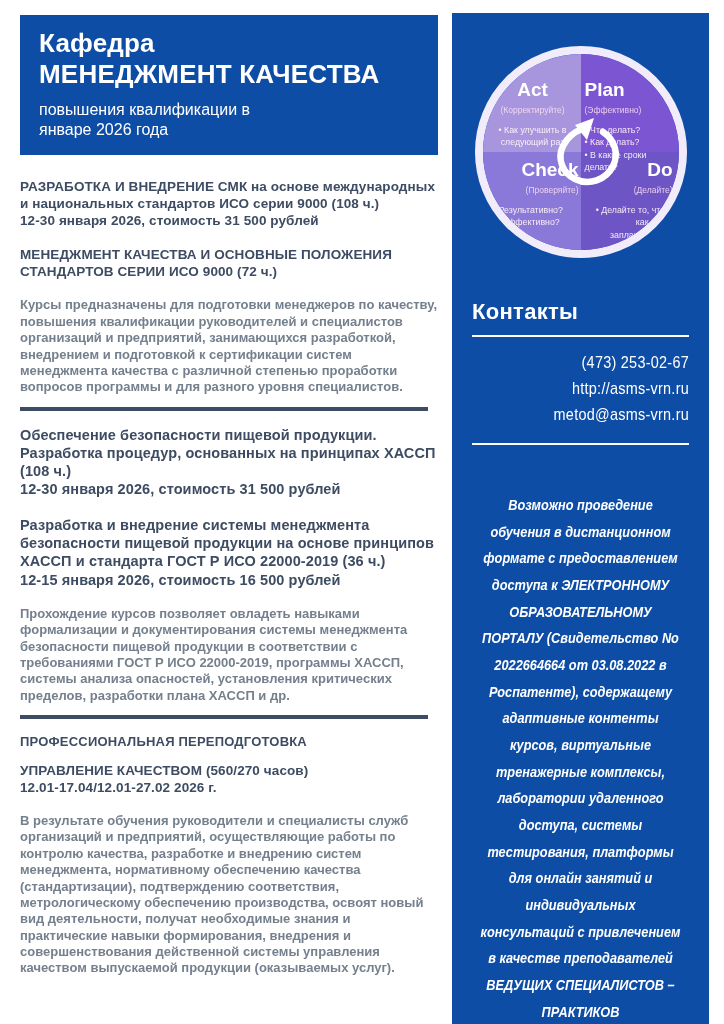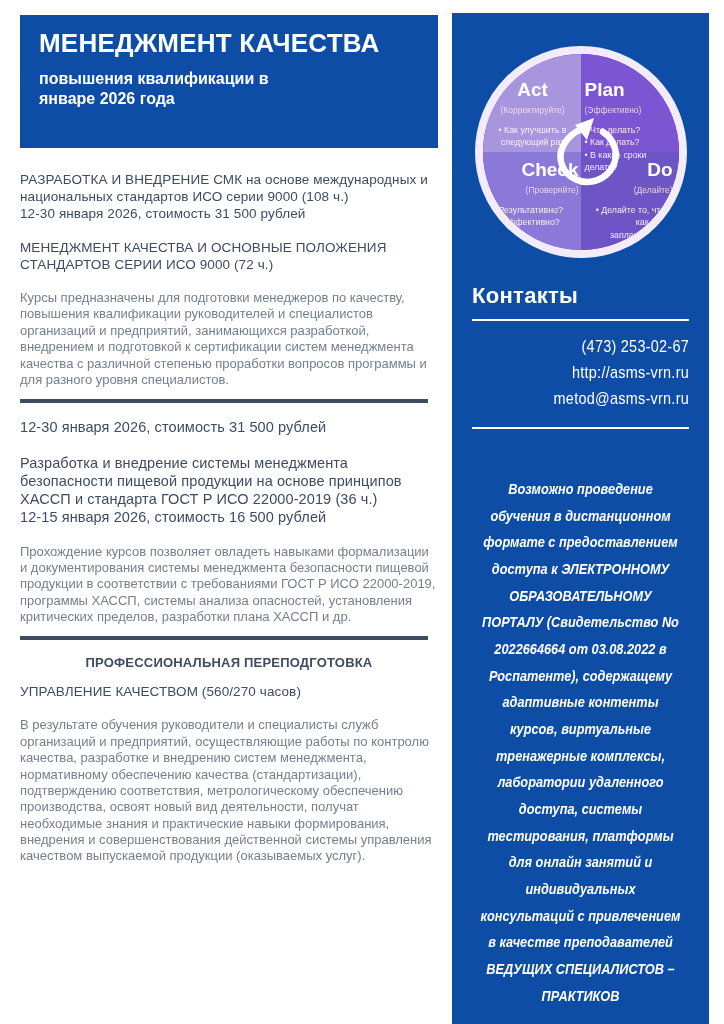--- a/index.html
+++ b/index.html
@@ -9,42 +9,42 @@
     font-family:"Liberation Sans", sans-serif;
     position:relative;
     overflow:hidden;
   }
 
   
   .left-col { position:absolute; left:20px; top:15px; width:418px; }
 
   .hero { background:#0D4DA5; color:#fff; padding:13px 18px 16px 19px; min-height:133px; }
   .hero-title { font-size:26px; font-weight:800; line-height:1.2; letter-spacing:.2px; }
-  .hero-sub { font-size:16px; font-weight:700; line-height:1.22; margin-top:10px; max-width:250px; }
+  .hero-sub { font-size:16px; font-weight:400; line-height:1.22; margin-top:10px; max-width:250px; }
 
   .content { padding-top:23px; }
   .course { margin-bottom:17px; }
   .course-title, .course-schedule {
-    color:#3D4C62; font-weight:400; font-size:13.5px; line-height:1.26; letter-spacing:.1px;
+    color:#3D4C62; font-weight:700; font-size:13.5px; line-height:1.26; letter-spacing:.1px;
   }
   .course--lg .course-title, .course--lg .course-schedule { font-size:14.5px; }
-  .note { color:#75808E; font-size:13px; line-height:1.26; margin:15px 0 11px; }
+  .note { color:#75808E; font-size:13px; line-height:1.26; margin:15px 0 11px;font-weight:bold; }
   .divider { border:none; border-top:4px solid #3D4C62; margin:11px 10px 15px 0; }
-  .sub-heading { color:#3D4C62; font-weight:700; font-size:13px; letter-spacing:.2px; margin:0 0 13px;text-align:center; }
+  .sub-heading { color:#3D4C62; font-weight:700; font-size:13px; letter-spacing:.2px; margin:0 0 13px; }
 
   
   .right-col {
     position:absolute; left:452px; top:13px; width:257px; height:1011px;
     background:#0D4DA5; color:#fff;
   }
 
   .pdca-wrap { margin:33px auto 0; width:212px; height:212px; position:relative; }
   .pdca-circle {
     width:212px; height:212px; border-radius:50%;
-    border:8px solid #F2ECFA; overflow:hidden; position:relative; background:#a21caf;
+    border:8px solid #F2ECFA; overflow:hidden; position:relative; background:#1d4ed8;
   }
   .quad { position:absolute; width:98px; height:98px; }
   .quad-act   { left:0;    top:0;    background:#A795DE; }
   .quad-plan  { left:98px; top:0;    background:#7B55D2; }
   .quad-check { left:0;    top:98px; background:#8A79D8; }
   .quad-do    { left:98px; top:98px; background:#6D55C6; }
 
   .q-block { position:absolute; z-index:2; }
   .q-act-block   { top:26px;  left:2px;   width:96px; text-align:center; }
   .q-plan-block  { top:26px;  left:102px; width:94px; text-align:left; }
@@ -54,38 +54,39 @@
   .q-title { font-size:19px; font-weight:800; color:#fff; line-height:1; }
   .q-sub   { font-size:8.5px; color:rgba(255,226,242,.85); margin-top:6px; }
   .q-bullets { font-size:8.8px; color:rgba(255,241,249,.95); margin-top:9px; line-height:1.4; }
   .q-bullets .b::before { content:"•\00a0 "; }
   .q-act-block .q-bullets { width:82px; margin-left:auto; margin-right:auto; }
   .q-check-block .q-title, .q-check-block .q-sub { padding-left:13px; text-align:right; }
   .q-check-block .q-bullets { text-align:center; padding-right:5px; }
 
   .pdca-arrow { position:absolute; left:66px; top:62px; z-index:3; }
 
-  .contacts-heading { font-size:22px; font-weight:800; letter-spacing:.3px; margin:25px 0 0 20px; }
+  .contacts-heading { font-size:22px; font-weight:800; letter-spacing:.3px; margin:41px 0 0 20px; }
   .rule { border:none; border-top:2px solid #fff; margin:10px 20px 0; }
   .rule-2 { margin-top:15px; }
   .contact-lines {
     margin:13px 20px 0; text-align:right; font-size:17px; font-weight:500;
     line-height:26px; transform:scaleX(.85); transform-origin:100% 0; letter-spacing:.3px;
   }
   .distance-note {
     margin:47px 13px 0; font-style:italic; font-weight:600; font-size:14.5px;
     line-height:1.84; text-align:center; transform:scaleX(.88); transform-origin:50% 0;
   }
 </style>
 </head>
 <body>
 
 <div class="left-col">
 
   <header class="hero">
+    <div class="hero-title">Кафедра</div>
     <div class="hero-title">МЕНЕДЖМЕНТ КАЧЕСТВА</div>
     <div class="hero-sub">повышения квалификации в январе 2026 года</div>
   </header>
 
   <div class="content">
 
     <div class="course">
       <div class="course-title">РАЗРАБОТКА И ВНЕДРЕНИЕ СМК на основе международных и национальных стандартов ИСО серии 9000 (108 ч.)</div>
       <div class="course-schedule">12-30 января 2026, стоимость 31 500 рублей</div>
     </div>
@@ -93,36 +94,38 @@
     <div class="course">
       <div class="course-title">МЕНЕДЖМЕНТ КАЧЕСТВА И ОСНОВНЫЕ ПОЛОЖЕНИЯ СТАНДАРТОВ СЕРИИ ИСО 9000 (72 ч.)</div>
     </div>
 
 
     <p class="note">Курсы предназначены для подготовки менеджеров по качеству, повышения квалификации руководителей и специалистов организаций и предприятий, занимающихся разработкой, внедрением и подготовкой к сертификации систем менеджмента качества с различной степенью проработки вопросов программы и для разного уровня специалистов.</p>
 
     <hr class="divider">
 
     <div class="course course--lg">
+      <div class="course-title">Обеспечение безопасности пищевой продукции. Разработка процедур, основанных на принципах ХАССП (108 ч.)</div>
       <div class="course-schedule">12-30 января 2026, стоимость 31 500 рублей</div>
     </div>
 
     <div class="course course--lg">
       <div class="course-title">Разработка и внедрение системы менеджмента безопасности пищевой продукции на основе принципов ХАССП и стандарта ГОСТ Р ИСО 22000-2019 (36 ч.)</div>
       <div class="course-schedule">12-15 января 2026, стоимость 16 500 рублей</div>
     </div>
 
     <p class="note">Прохождение курсов позволяет овладеть навыками формализации и документирования системы менеджмента безопасности пищевой продукции в соответствии с требованиями ГОСТ Р ИСО 22000-2019, программы ХАССП, системы анализа опасностей, установления критических пределов, разработки плана ХАССП и др.</p>
 
     <hr class="divider">
 
     <h3 class="sub-heading">ПРОФЕССИОНАЛЬНАЯ ПЕРЕПОДГОТОВКА</h3>
 
     <div class="course">
       <div class="course-title">УПРАВЛЕНИЕ КАЧЕСТВОМ (560/270 часов)</div>
+      <div class="course-schedule">12.01-17.04/12.01-27.02 2026 г.</div>
     </div>
 
     <p class="note">В результате обучения руководители и специалисты служб организаций и предприятий, осуществляющие работы по контролю качества, разработке и внедрению систем менеджмента, нормативному обеспечению качества (стандартизации), подтверждению соответствия, метрологическому обеспечению производства, освоят новый вид деятельности, получат необходимые знания и практические навыки формирования, внедрения и совершенствования действенной системы управления качеством выпускаемой продукции (оказываемых услуг).</p>
   </div>
 </div>
 
 <aside class="right-col">
 
   <div class="pdca-wrap">
     <div class="pdca-circle">

